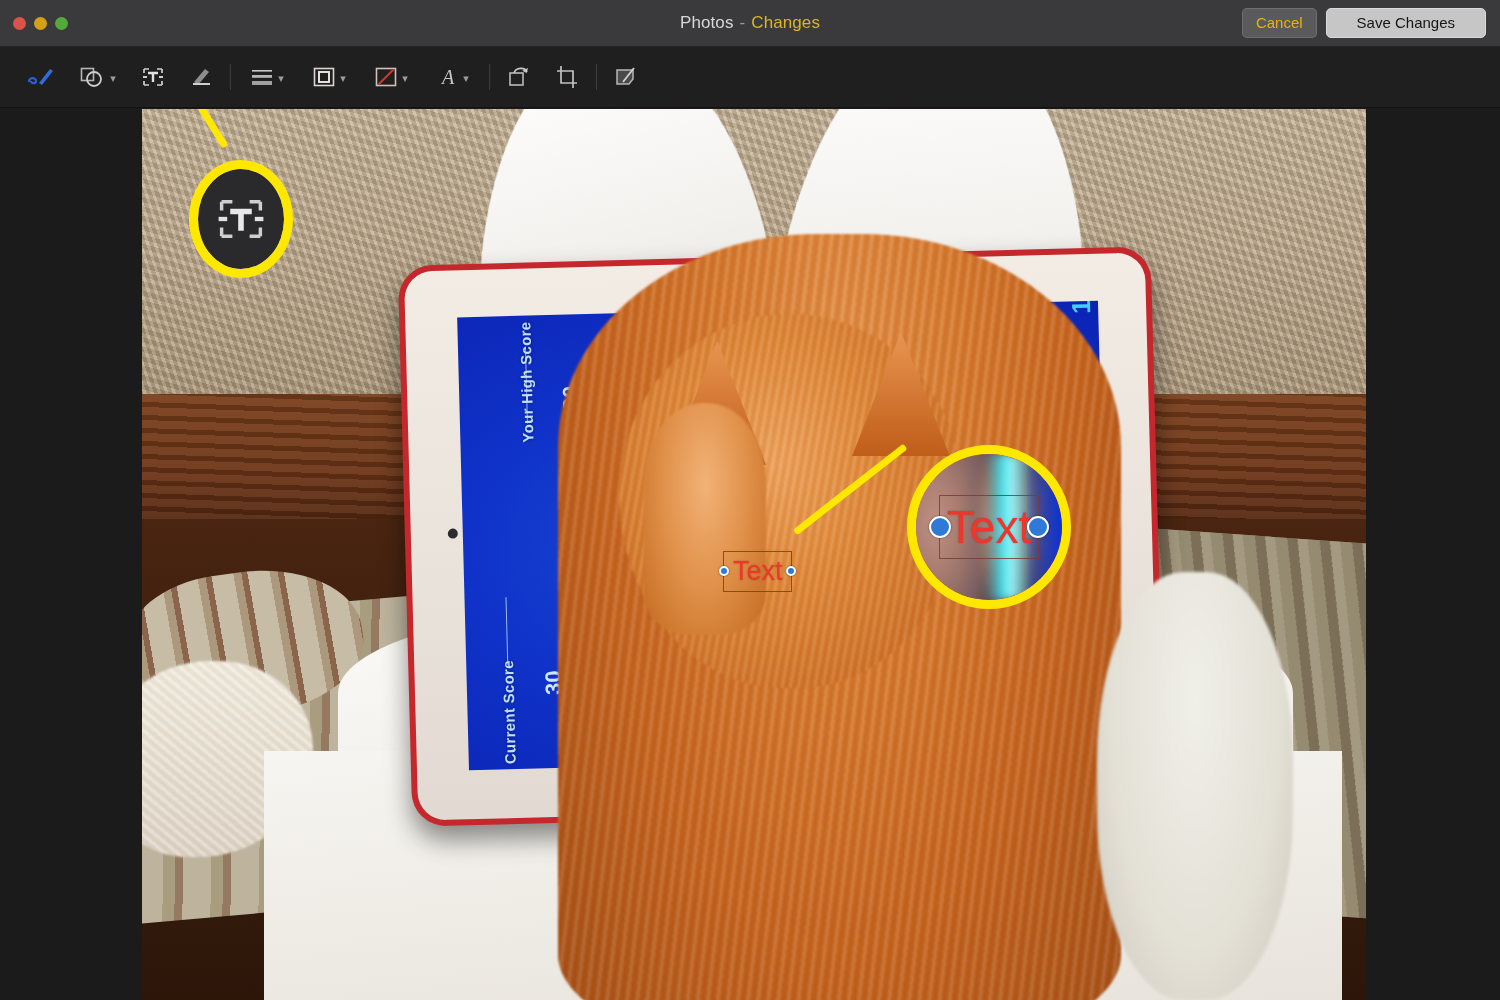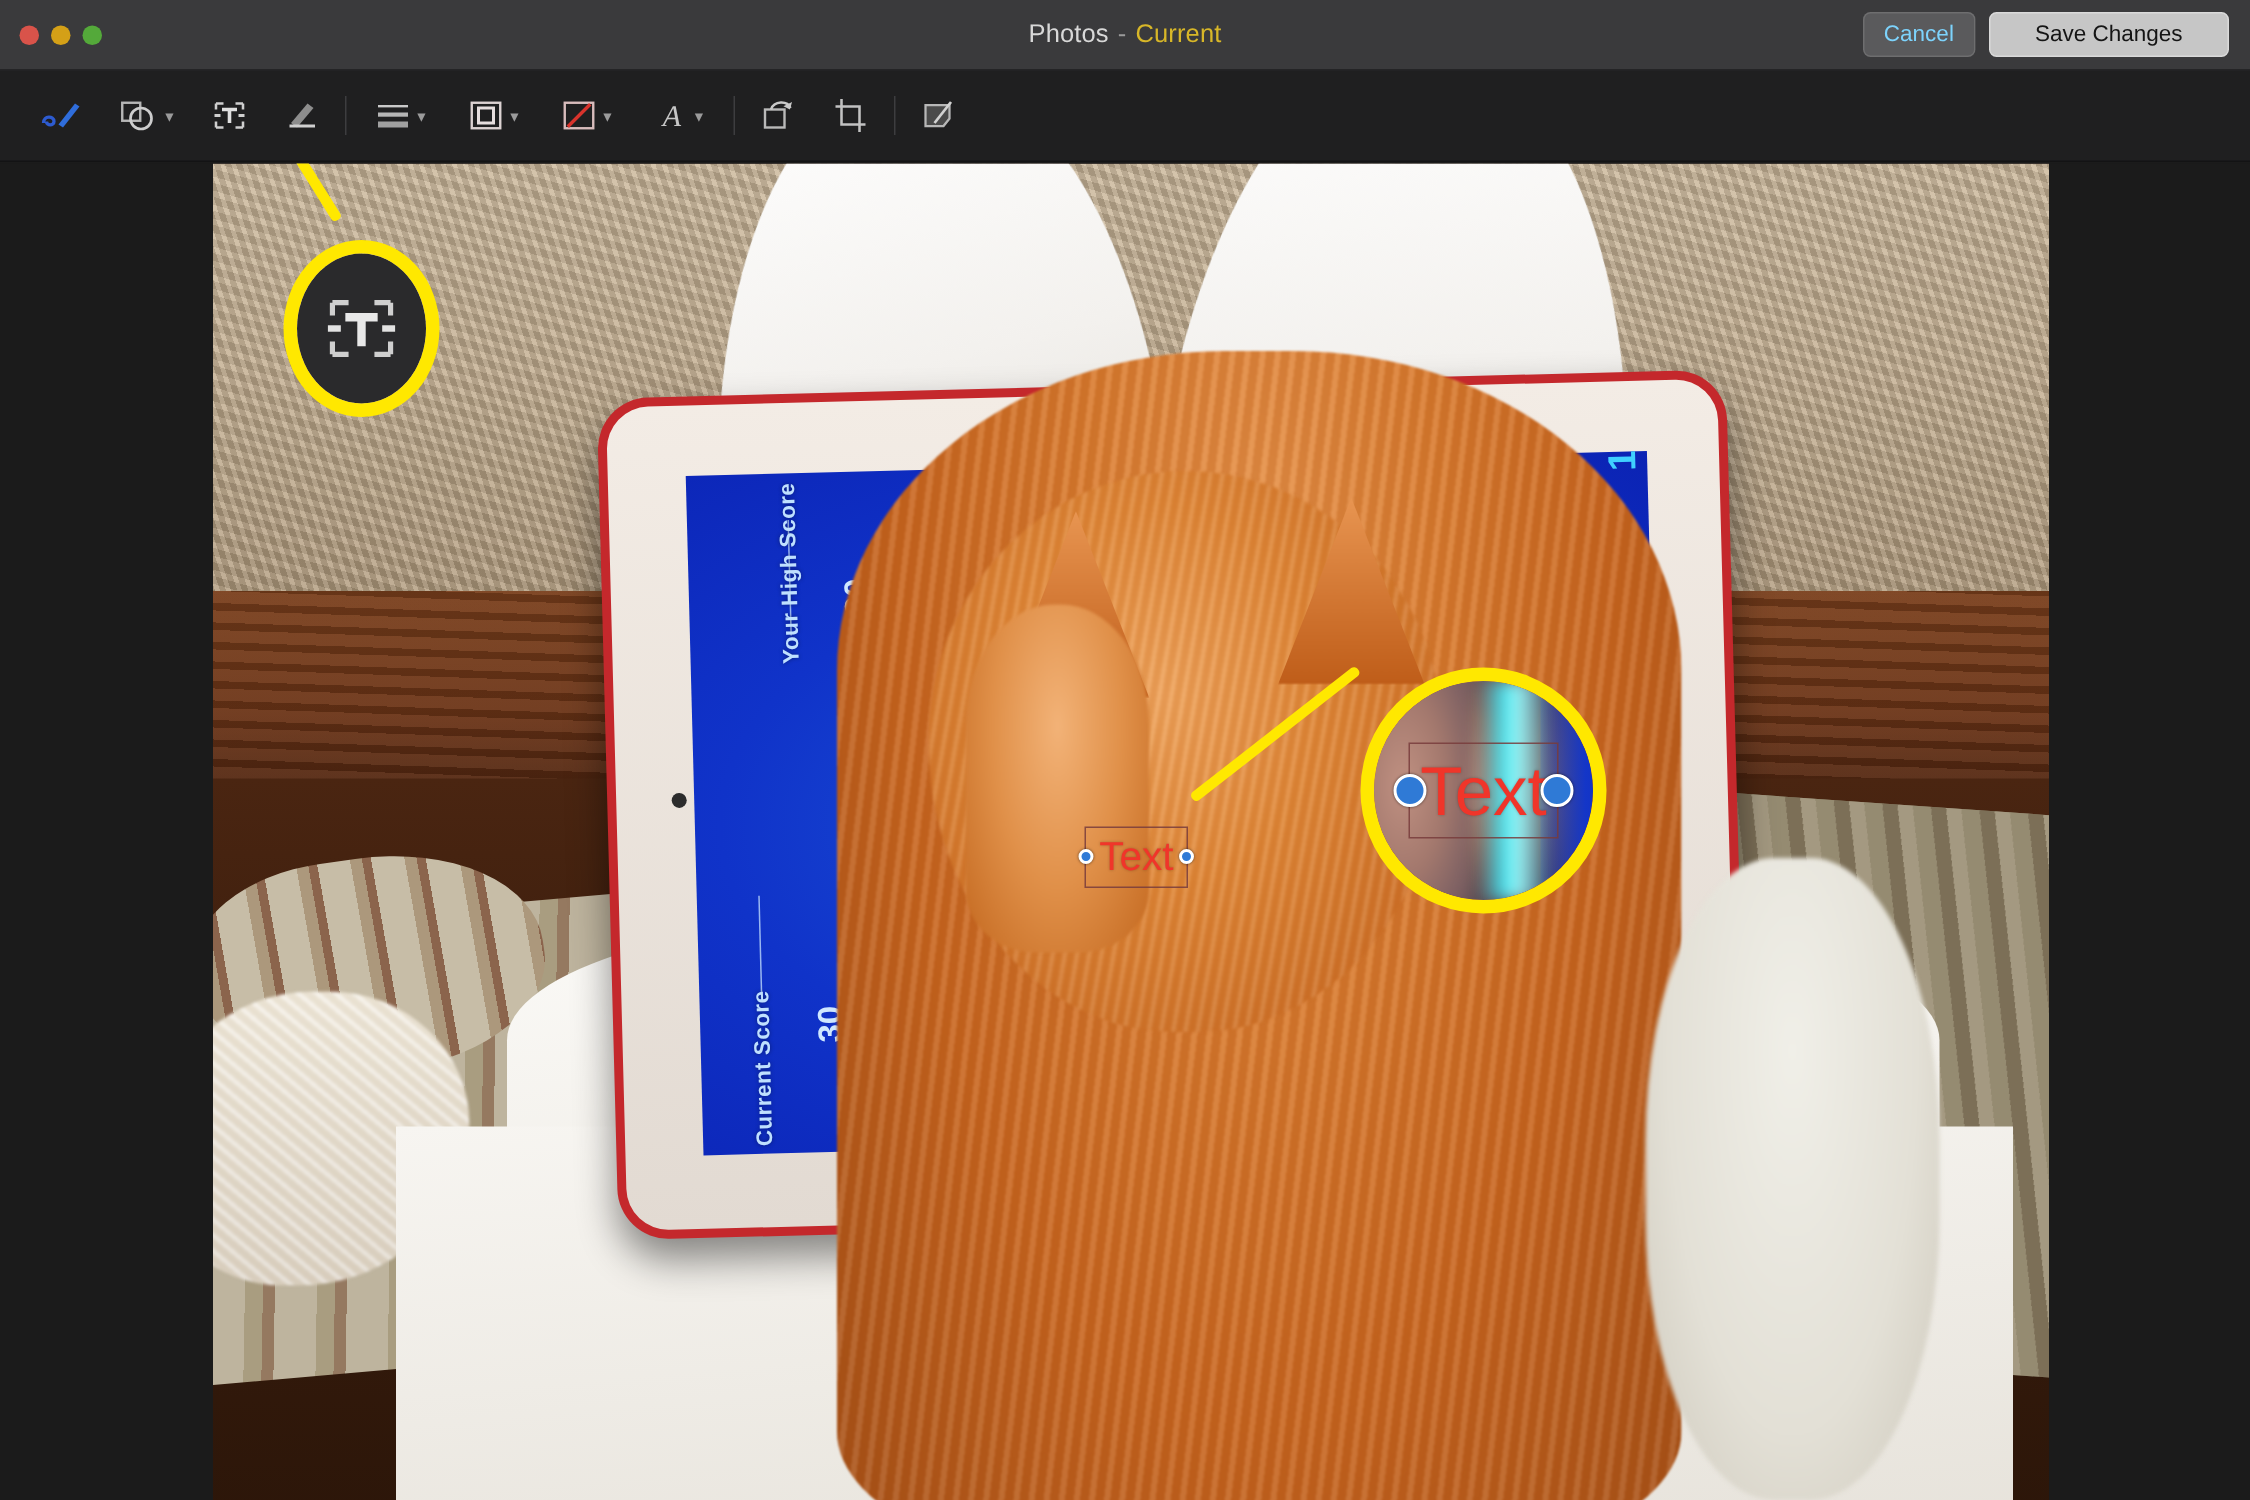--- a/index.html
+++ b/index.html
@@ -51,21 +51,21 @@
     display: flex; align-items: center; gap: 9px;
   }
   .btn {
     font-size: 15px;
     border-radius: 5px;
     padding: 6px 13px 7px;
     line-height: 1;
     border: 1px solid rgba(255,255,255,.12);
     cursor: default;
   }
-  .btn.cancel { background: #5a5a5c; color: #7dd3fc; }
+  .btn.cancel { background: #5a5a5c; color: #eab308; }
   .btn.save   { background: #c6c6c6; color: #151515; border-color: #dadada; padding: 6px 30px 7px; }
 
   
   .toolbar {
     position: relative;
     height: 61px;
     background: #1f1f20;
     display: flex;
     align-items: center;
     padding-left: 22px;
@@ -368,21 +368,21 @@
   <div class="titlebar">
     <div class="traffic">
       <span class="dot red"></span>
       <span class="dot yellow"></span>
       <span class="dot green"></span>
     </div>
 
     <div class="title">
       <span>Photos</span>
       <span class="sep">-</span>
-      <span class="markup">Current</span>
+      <span class="markup">Changes</span>
     </div>
 
     <div class="title-actions">
       <div class="btn cancel">Cancel</div>
       <div class="btn save">Save Changes</div>
     </div>
   </div>
 
   <div class="toolbar">
 

